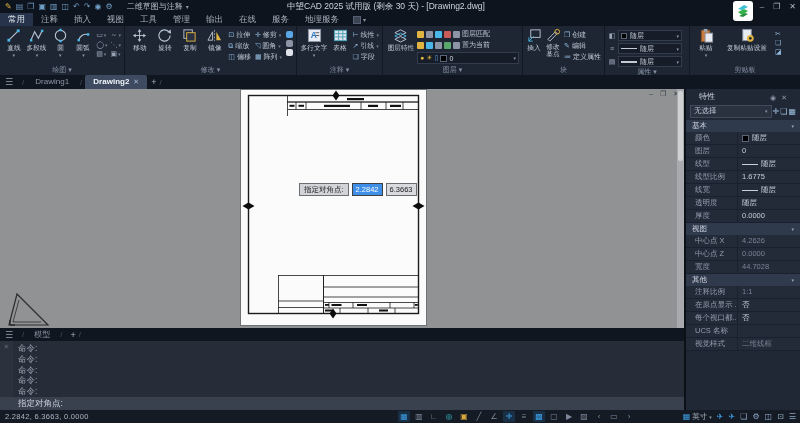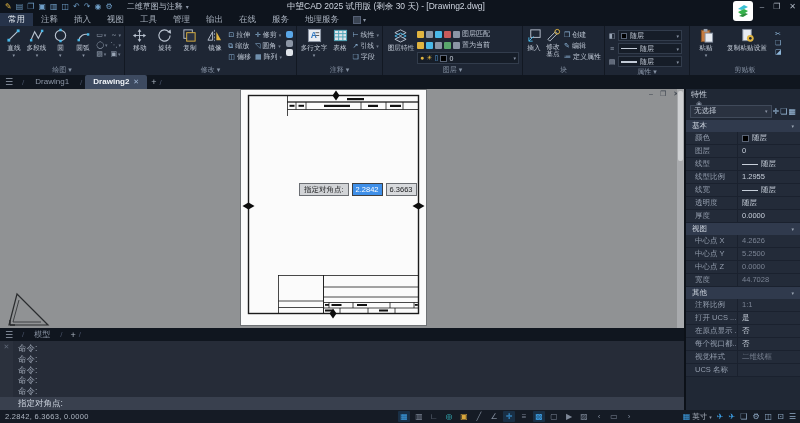--- a/index.html
+++ b/index.html
@@ -96,21 +96,21 @@
   .ltab.active { background:#44597a; color:#f2f6fb; font-weight:bold; border-radius:2px 2px 0 0; }
   .lt-plus { margin-left:5px; color:#aab3c0; font-size:9px; }
   .cmdwin { position:absolute; left:0; top:252px; width:684px; height:56px; background:#262c38; display:flex; }
   .cmd-gutter { width:13px; background:#2b313d; font-size:7px; color:#5f6877; text-align:center; padding-top:2px; }
   .cmd-hist { padding:2px 0 0 5px; font-size:8.5px; line-height:10.8px; color:#9ba4b2; }
   .cmd-prompt { position:absolute; left:0; top:308px; width:684px; height:13px; background:#39404e;
                 font-size:8.5px; line-height:13px; color:#cdd4df; padding-left:18px; }
 
   
   .panel { position:absolute; left:684px; top:0; width:116px; height:321px; background:#202835; border-left:2px solid #0c1118; }
-  .p-head { height:13px; display:flex; align-items:flex-start; padding:0 5px; font-size:8px; color:#ccd3de;flex-direction:column; }
+  .p-head { height:13px; display:flex; align-items:flex-end; padding:0 13px; font-size:8px; color:#ccd3de; }
   .p-head .sp { flex:1; }
   .p-head span.ic { font-size:7px; color:#8b95a5; margin-left:5px; }
   .p-selrow { height:18px; display:flex; align-items:center; gap:1px; padding:0 4px; }
   .p-select { flex:1; display:flex; align-items:center; height:13px; background:#2a3240; border:1px solid #404a5a;
               font-size:7.5px; color:#c3cbd7; padding:0 3px; }
   .p-select .caret { margin-left:auto; font-size:5px; color:#8b95a5; }
   .p-selrow .tool { font-size:8px; color:#9fc1e0; }
   .p-sect { height:12px; background:#303a4d; display:flex; align-items:center; padding:0 6px;
             font-size:7.5px; color:#d3dae4; }
   .p-sect .caret { margin-left:auto; font-size:5px; color:#9aa4b2; }
@@ -673,21 +673,21 @@
       <div class="prow">
         <div class="plabel">线型</div>
         <div class="pvalue">
             <span class="ln"></span>
             <span>随层</span>
           </div>
       </div>
       <div class="prow">
         <div class="plabel">线型比例</div>
         <div class="pvalue">
-            <span>1.2955</span>
+            <span>1.6775</span>
           </div>
       </div>
       <div class="prow">
         <div class="plabel">线宽</div>
         <div class="pvalue">
             <span class="ln"></span>
             <span>随层</span>
           </div>
       </div>
       <div class="prow">
@@ -707,26 +707,20 @@
         <span>视图</span>
         <span class="caret">▾</span>
       </div>
       <div class="prow dim">
         <div class="plabel">中心点 X</div>
         <div class="pvalue">
             <span>4.2626</span>
           </div>
       </div>
       <div class="prow dim">
-        <div class="plabel">中心点 Y</div>
-        <div class="pvalue">
-            <span>5.2500</span>
-          </div>
-      </div>
-      <div class="prow dim">
         <div class="plabel">中心点 Z</div>
         <div class="pvalue">
             <span>0.0000</span>
           </div>
       </div>
       <div class="prow dim">
         <div class="plabel">宽度</div>
         <div class="pvalue">
             <span>44.7028</span>
           </div>
@@ -736,47 +730,41 @@
         <span>其他</span>
         <span class="caret">▾</span>
       </div>
       <div class="prow dim">
         <div class="plabel">注释比例</div>
         <div class="pvalue">
             <span>1:1</span>
           </div>
       </div>
       <div class="prow">
-        <div class="plabel">打开 UCS ...</div>
-        <div class="pvalue">
-            <span>是</span>
-          </div>
-      </div>
-      <div class="prow">
         <div class="plabel">在原点显示 ...</div>
         <div class="pvalue">
             <span>否</span>
           </div>
       </div>
       <div class="prow">
         <div class="plabel">每个视口都...</div>
         <div class="pvalue">
             <span>否</span>
+          </div>
+      </div>
+      <div class="prow">
+        <div class="plabel">UCS 名称</div>
+        <div class="pvalue">
+            <span></span>
           </div>
       </div>
       <div class="prow dim">
         <div class="plabel">视觉样式</div>
         <div class="pvalue">
             <span>二维线框</span>
-          </div>
-      </div>
-      <div class="prow">
-        <div class="plabel">UCS 名称</div>
-        <div class="pvalue">
-            <span></span>
           </div>
       </div>
     </div>
   </div>
 
   <div class="statusbar">
     <span class="sb-coords">2.2842, 6.3663, 0.0000</span>
     <div class="sb-icons">
       <span class="on">▦</span>
       <span>▥</span>

